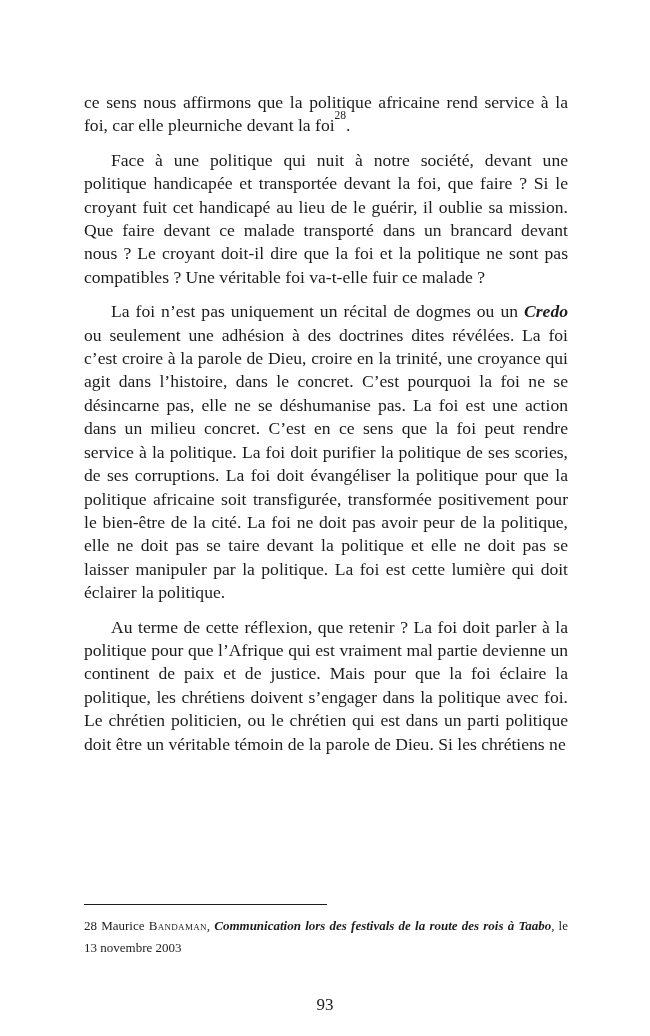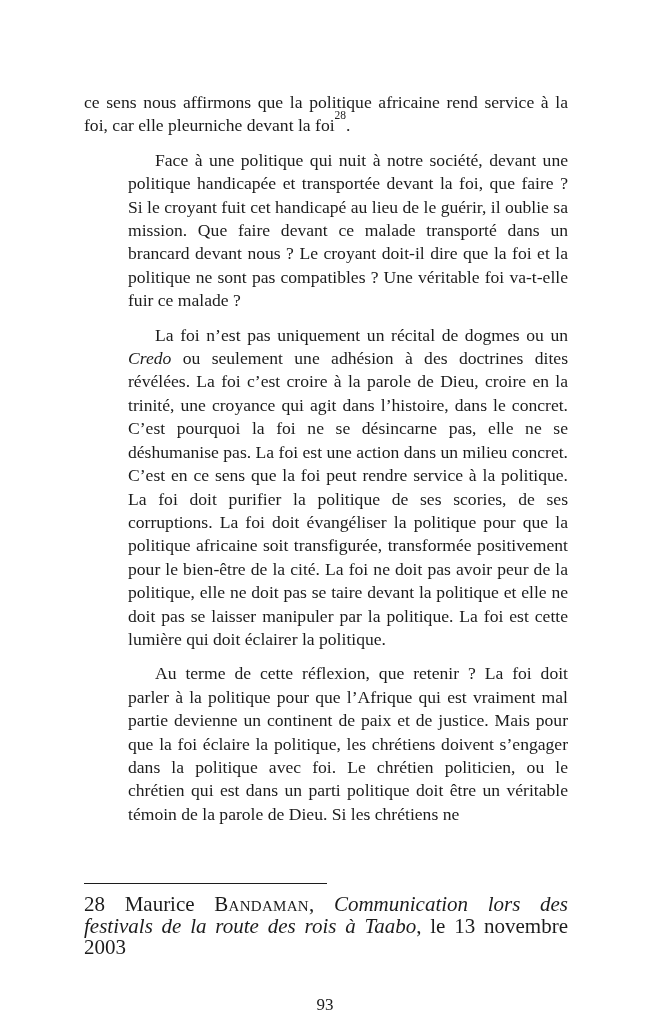--- a/index.html
+++ b/index.html
@@ -23,44 +23,44 @@
     width: 484px;
     font-size: 17.6px;
     line-height: 23.4px;
     text-align: justify;
   }
   .para {
     margin: 0;
   }
   .para + .para {
     margin-top: 11px;
-    margin-left: 44px;
   }
   .para.indent {
     text-indent: 27px;
   }
   .fn-ref {
     font-size: 11.5px;
     line-height: 0;
     position: relative;
     top: -6px;
   }
   em {
     font-style: italic;
+    font-weight: bold;
   }
   .smallcaps {
     font-variant: small-caps;
     letter-spacing: 0.3px;
   }
   .footnote {
     position: absolute;
     left: 84px;
-    top: 883px;
+    top: 904px;
     width: 484px;
-    font-size: 21px;
+    font-size: 13px;
     line-height: 21.5px;
     text-align: justify;
   }
   .footnote-rule {
     width: 243px;
     height: 0;
     border-top: 1.6px solid #1c1c1c;
     margin-bottom: 10px;
   }
   .footnote-text {

